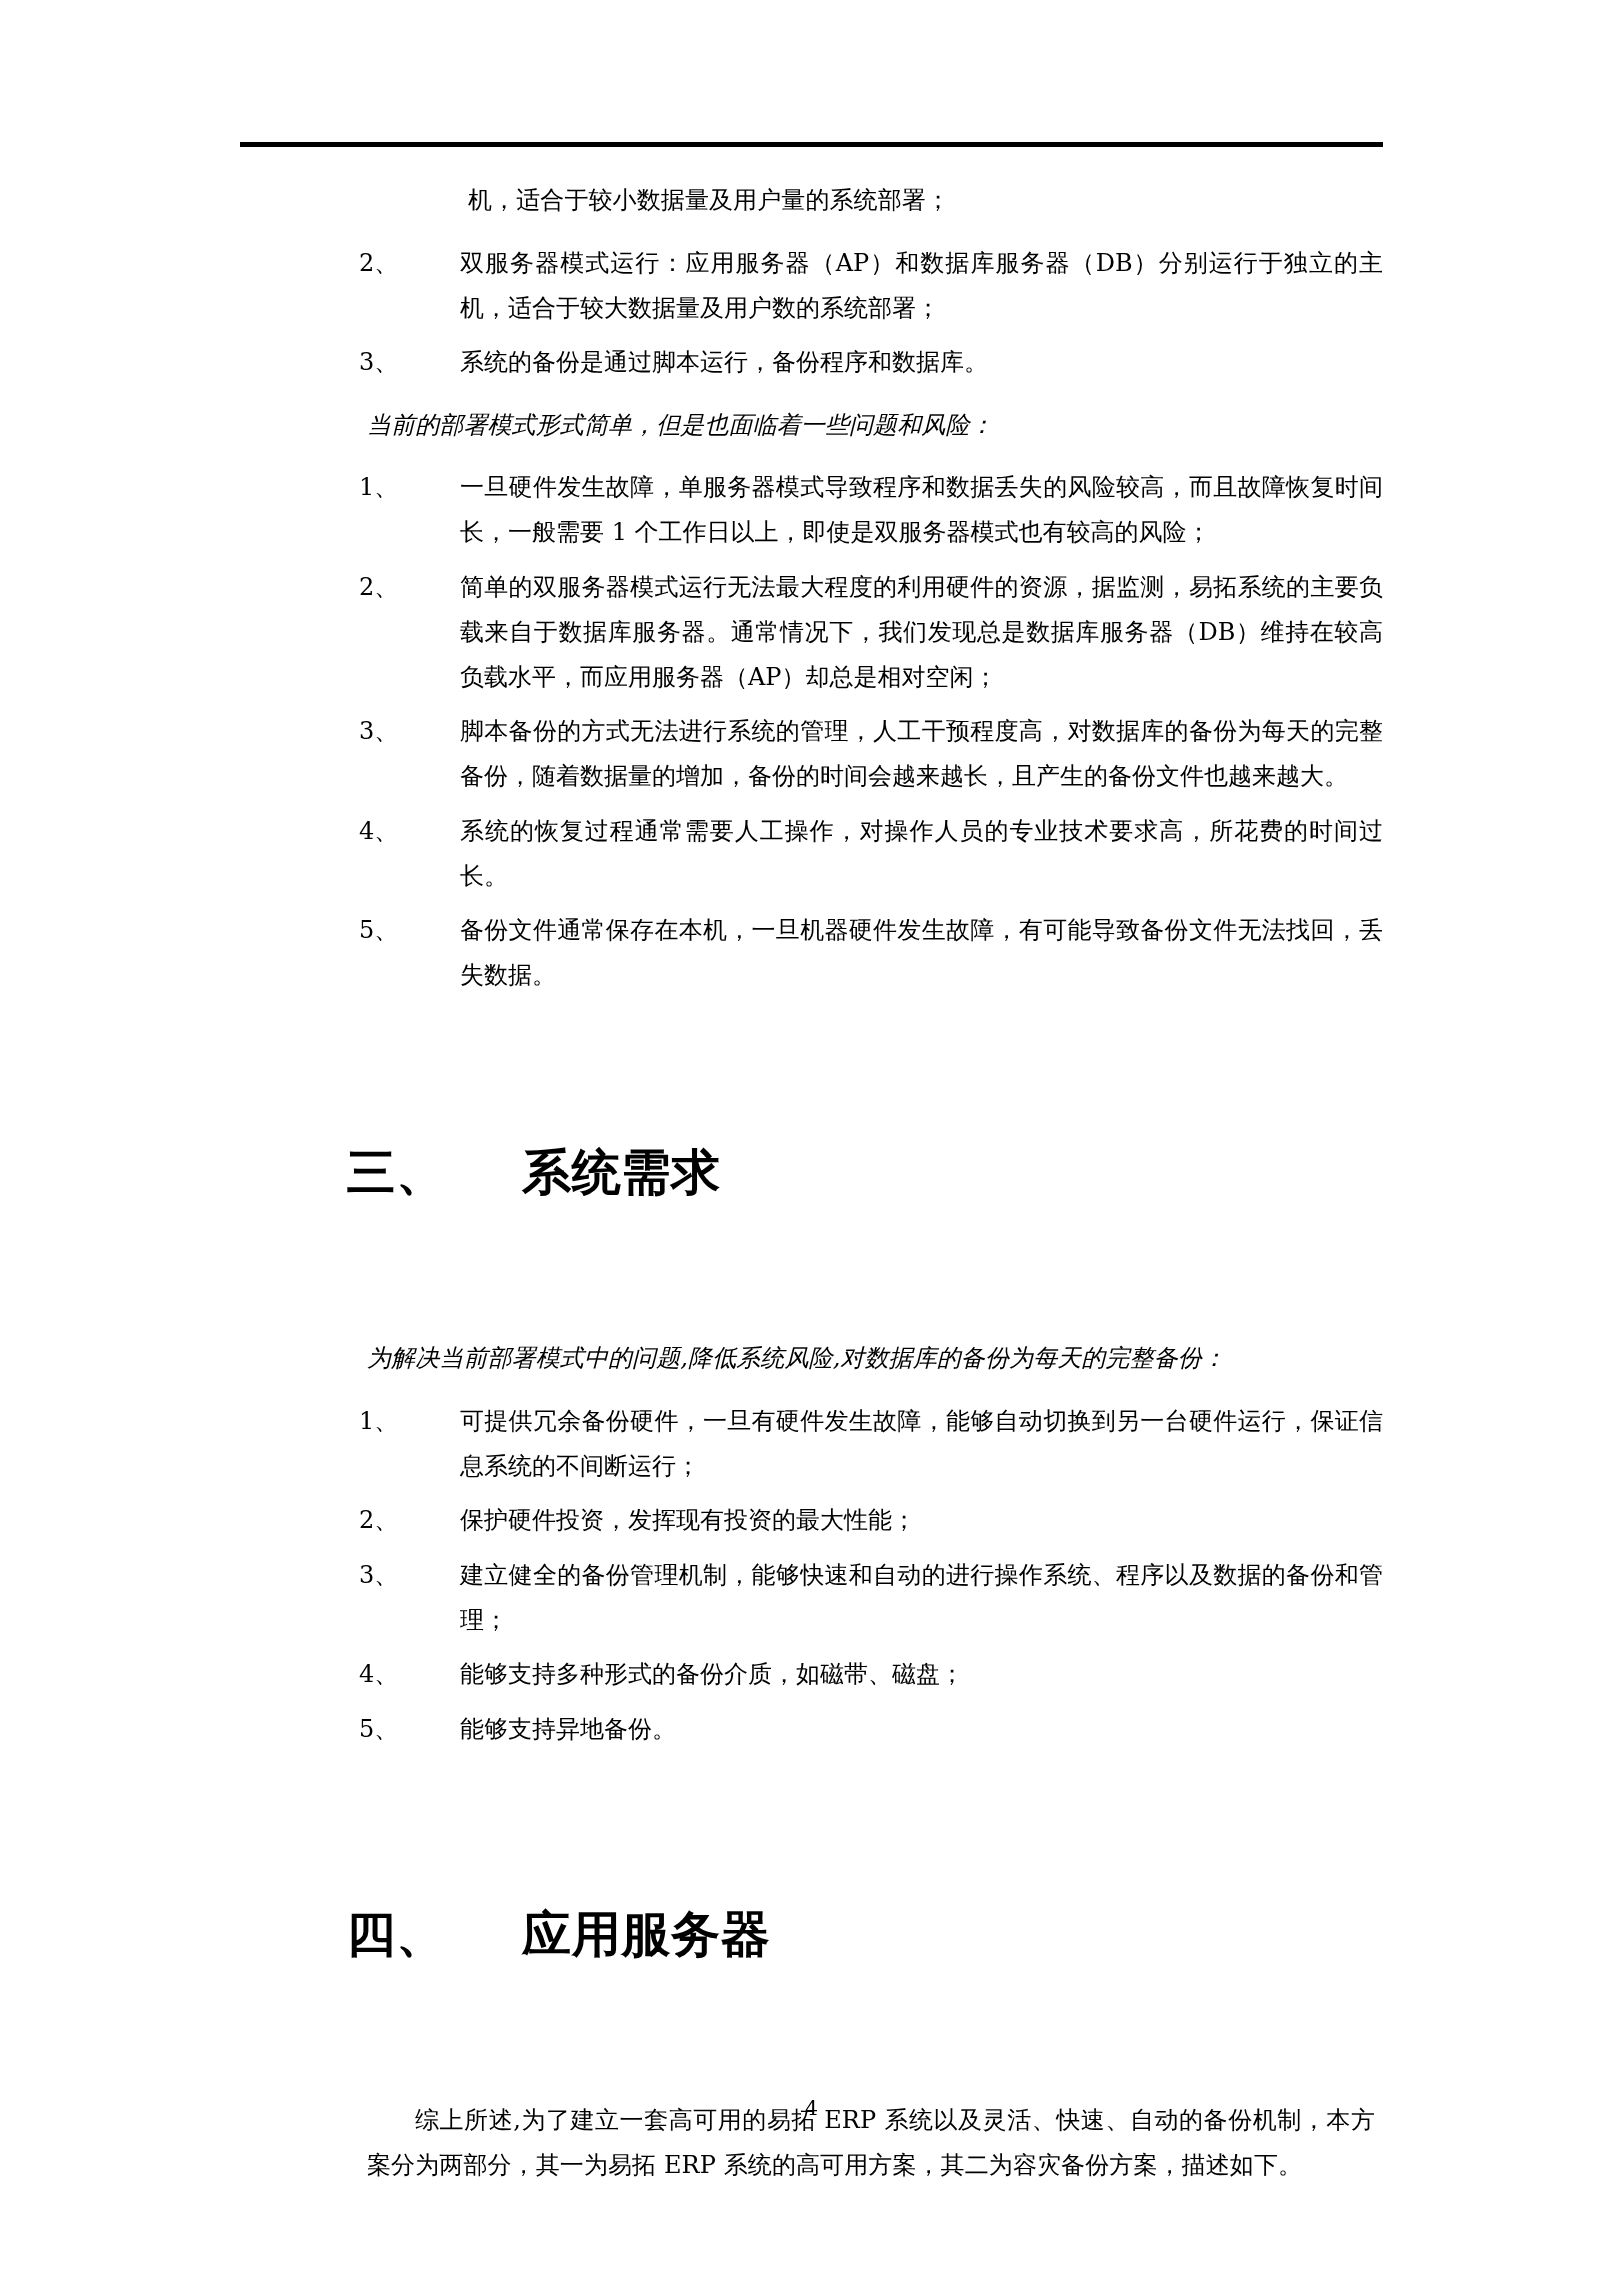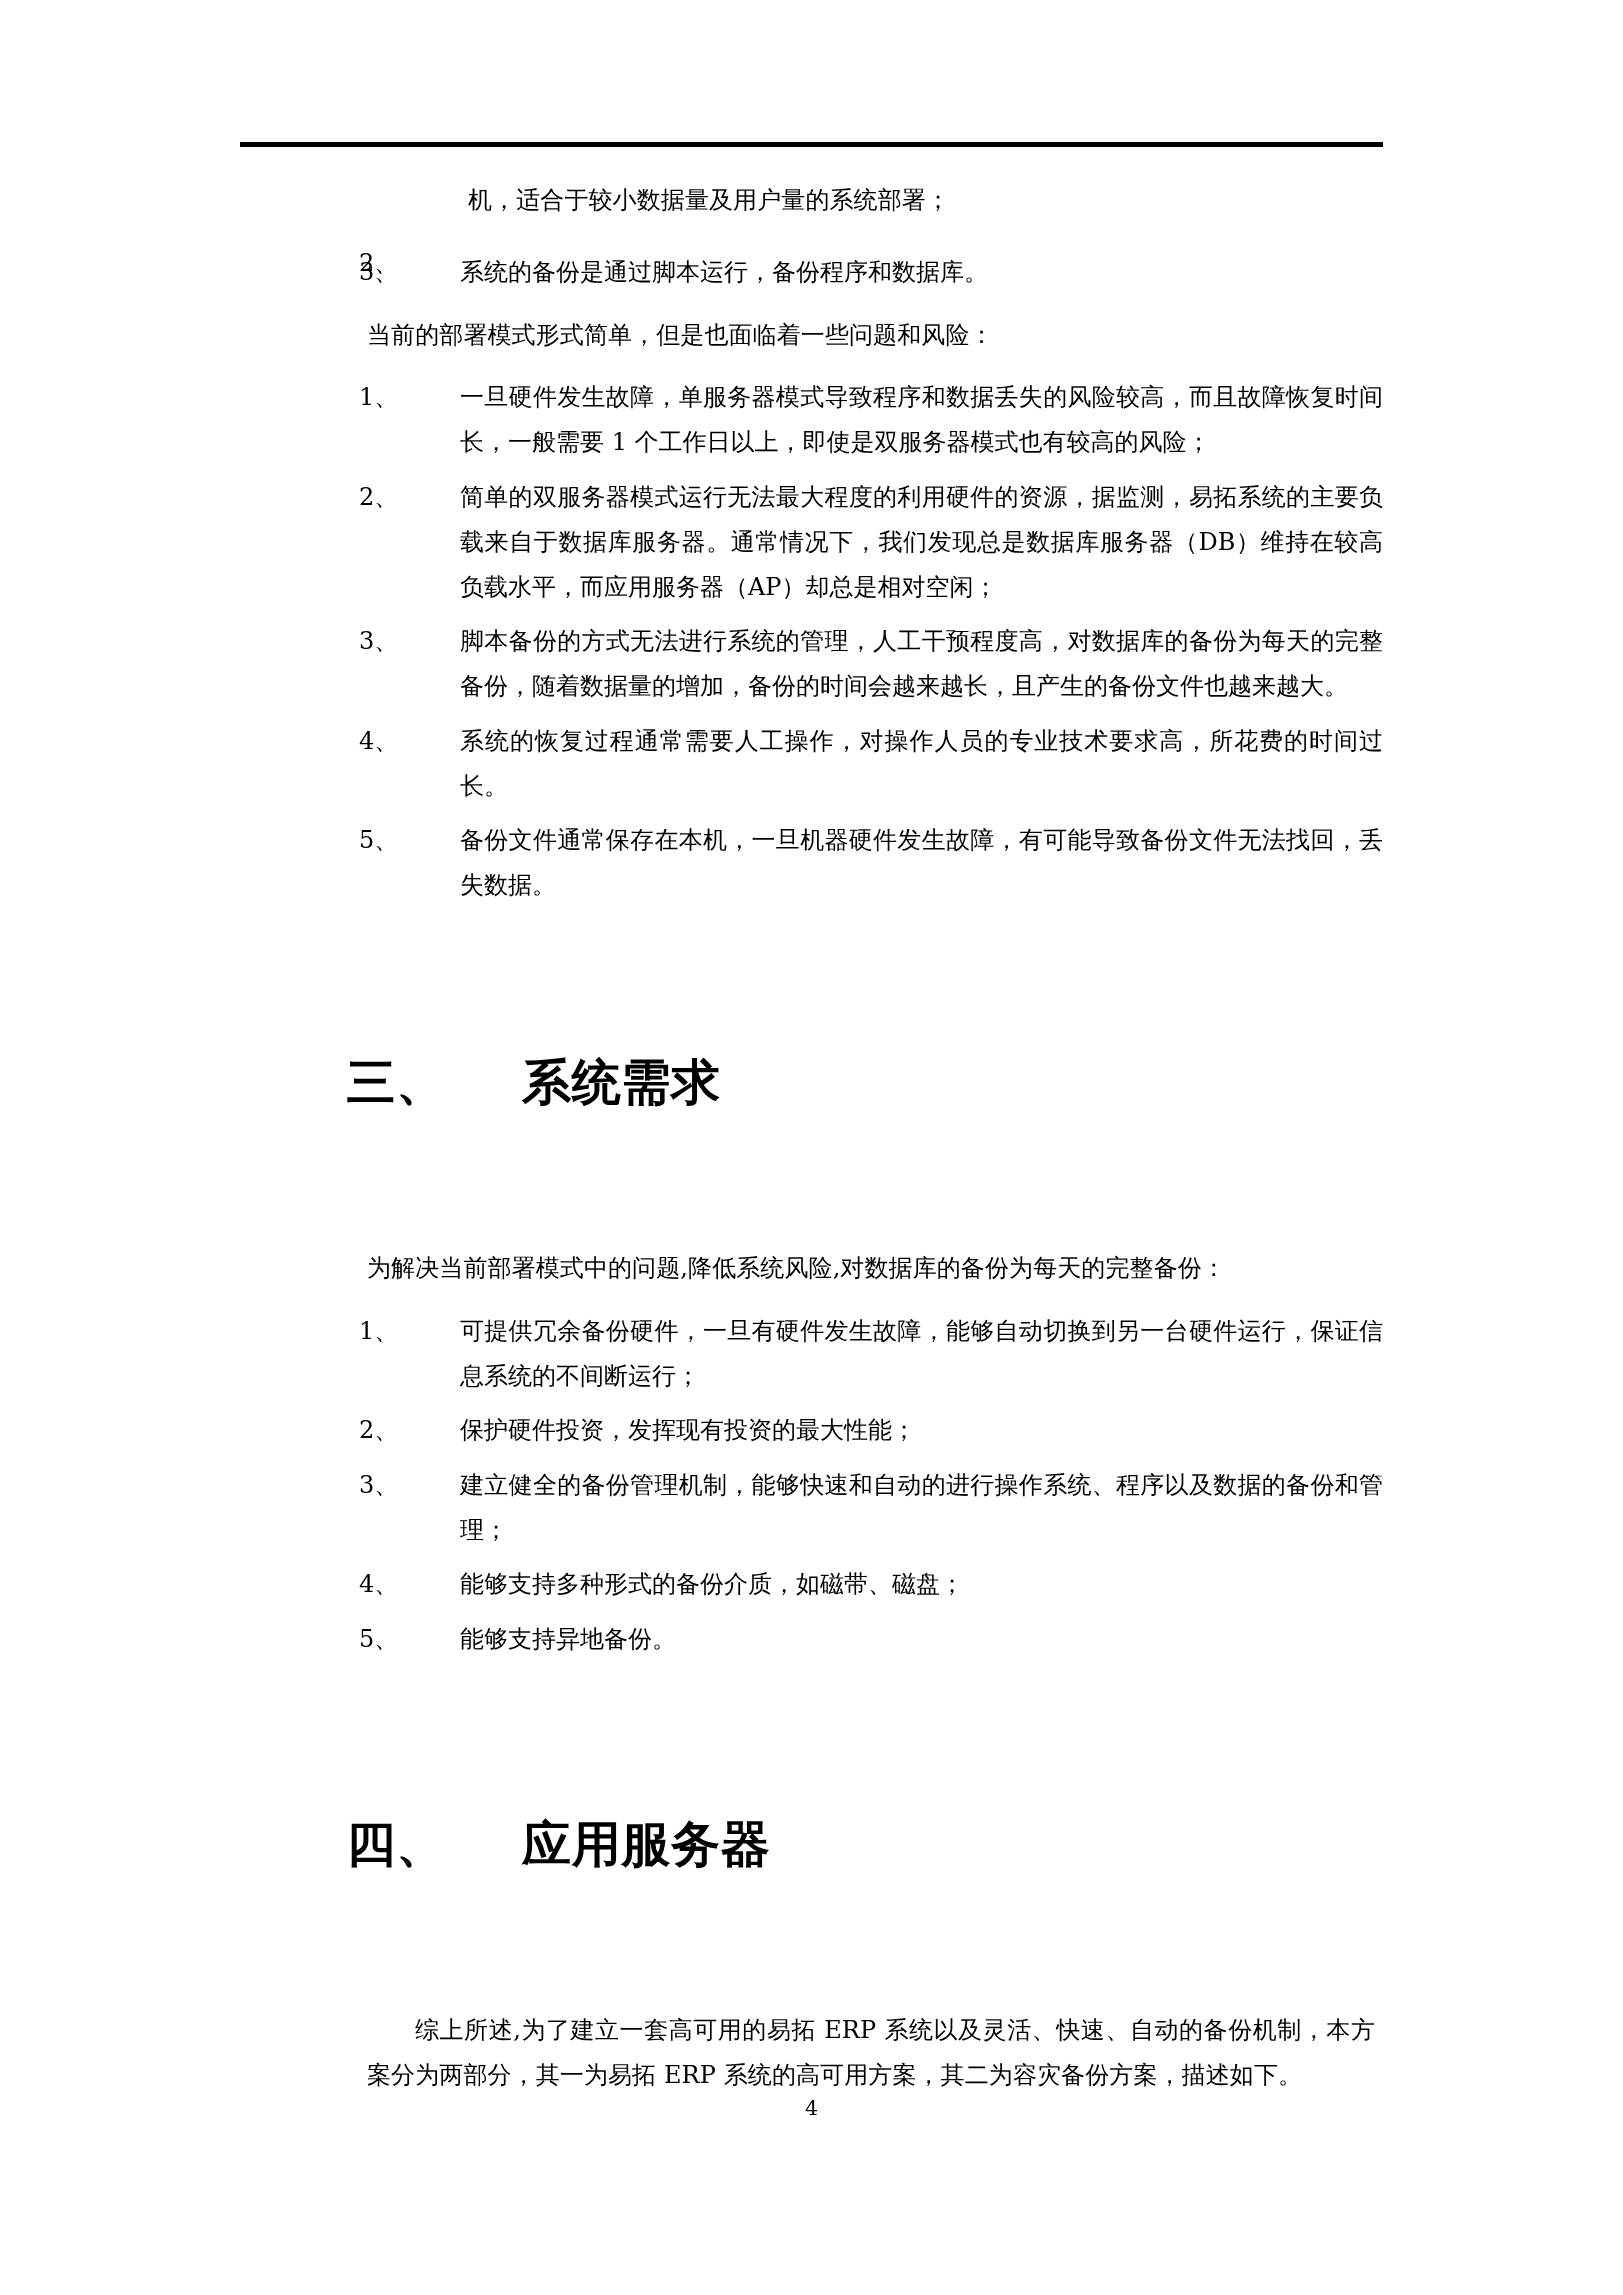--- a/index.html
+++ b/index.html
@@ -49,20 +49,21 @@
     padding-left: 220px;     
     text-indent: 0;
   }
   .para.first-indent {
     padding-left: 119px;
     text-indent: 48px;
   }
   .para.noindent {
     padding-left: 119px;
     text-indent: 0;
+    font-style: italic;
   }
 
   
   .li {
     position: relative;
     font-size: 24px;
     line-height: 45px;
     text-align: justify;
     text-justify: inter-ideograph;
     margin: 0;
@@ -130,20 +131,21 @@
   <div class="header-rule"></div>
 
   <div class="content">
 
     <p class="para continuation">机，适合于较小数据量及用户量的系统部署；</p>
 
     <div class="gap-sm"></div>
 
     <div class="li">
       <span class="num">2、</span>
+      <span class="txt">双服务器模式运行：应用服务器（AP）和数据库服务器（DB）分别运行于独立的主机，适合于较大数据量及用户数的系统部署；</span>
     </div>
 
     <div class="gap-sm"></div>
 
     <div class="li">
       <span class="num">3、</span>
       <span class="txt">系统的备份是通过脚本运行，备份程序和数据库。</span>
     </div>
 
     <div class="gap-sm"></div>

